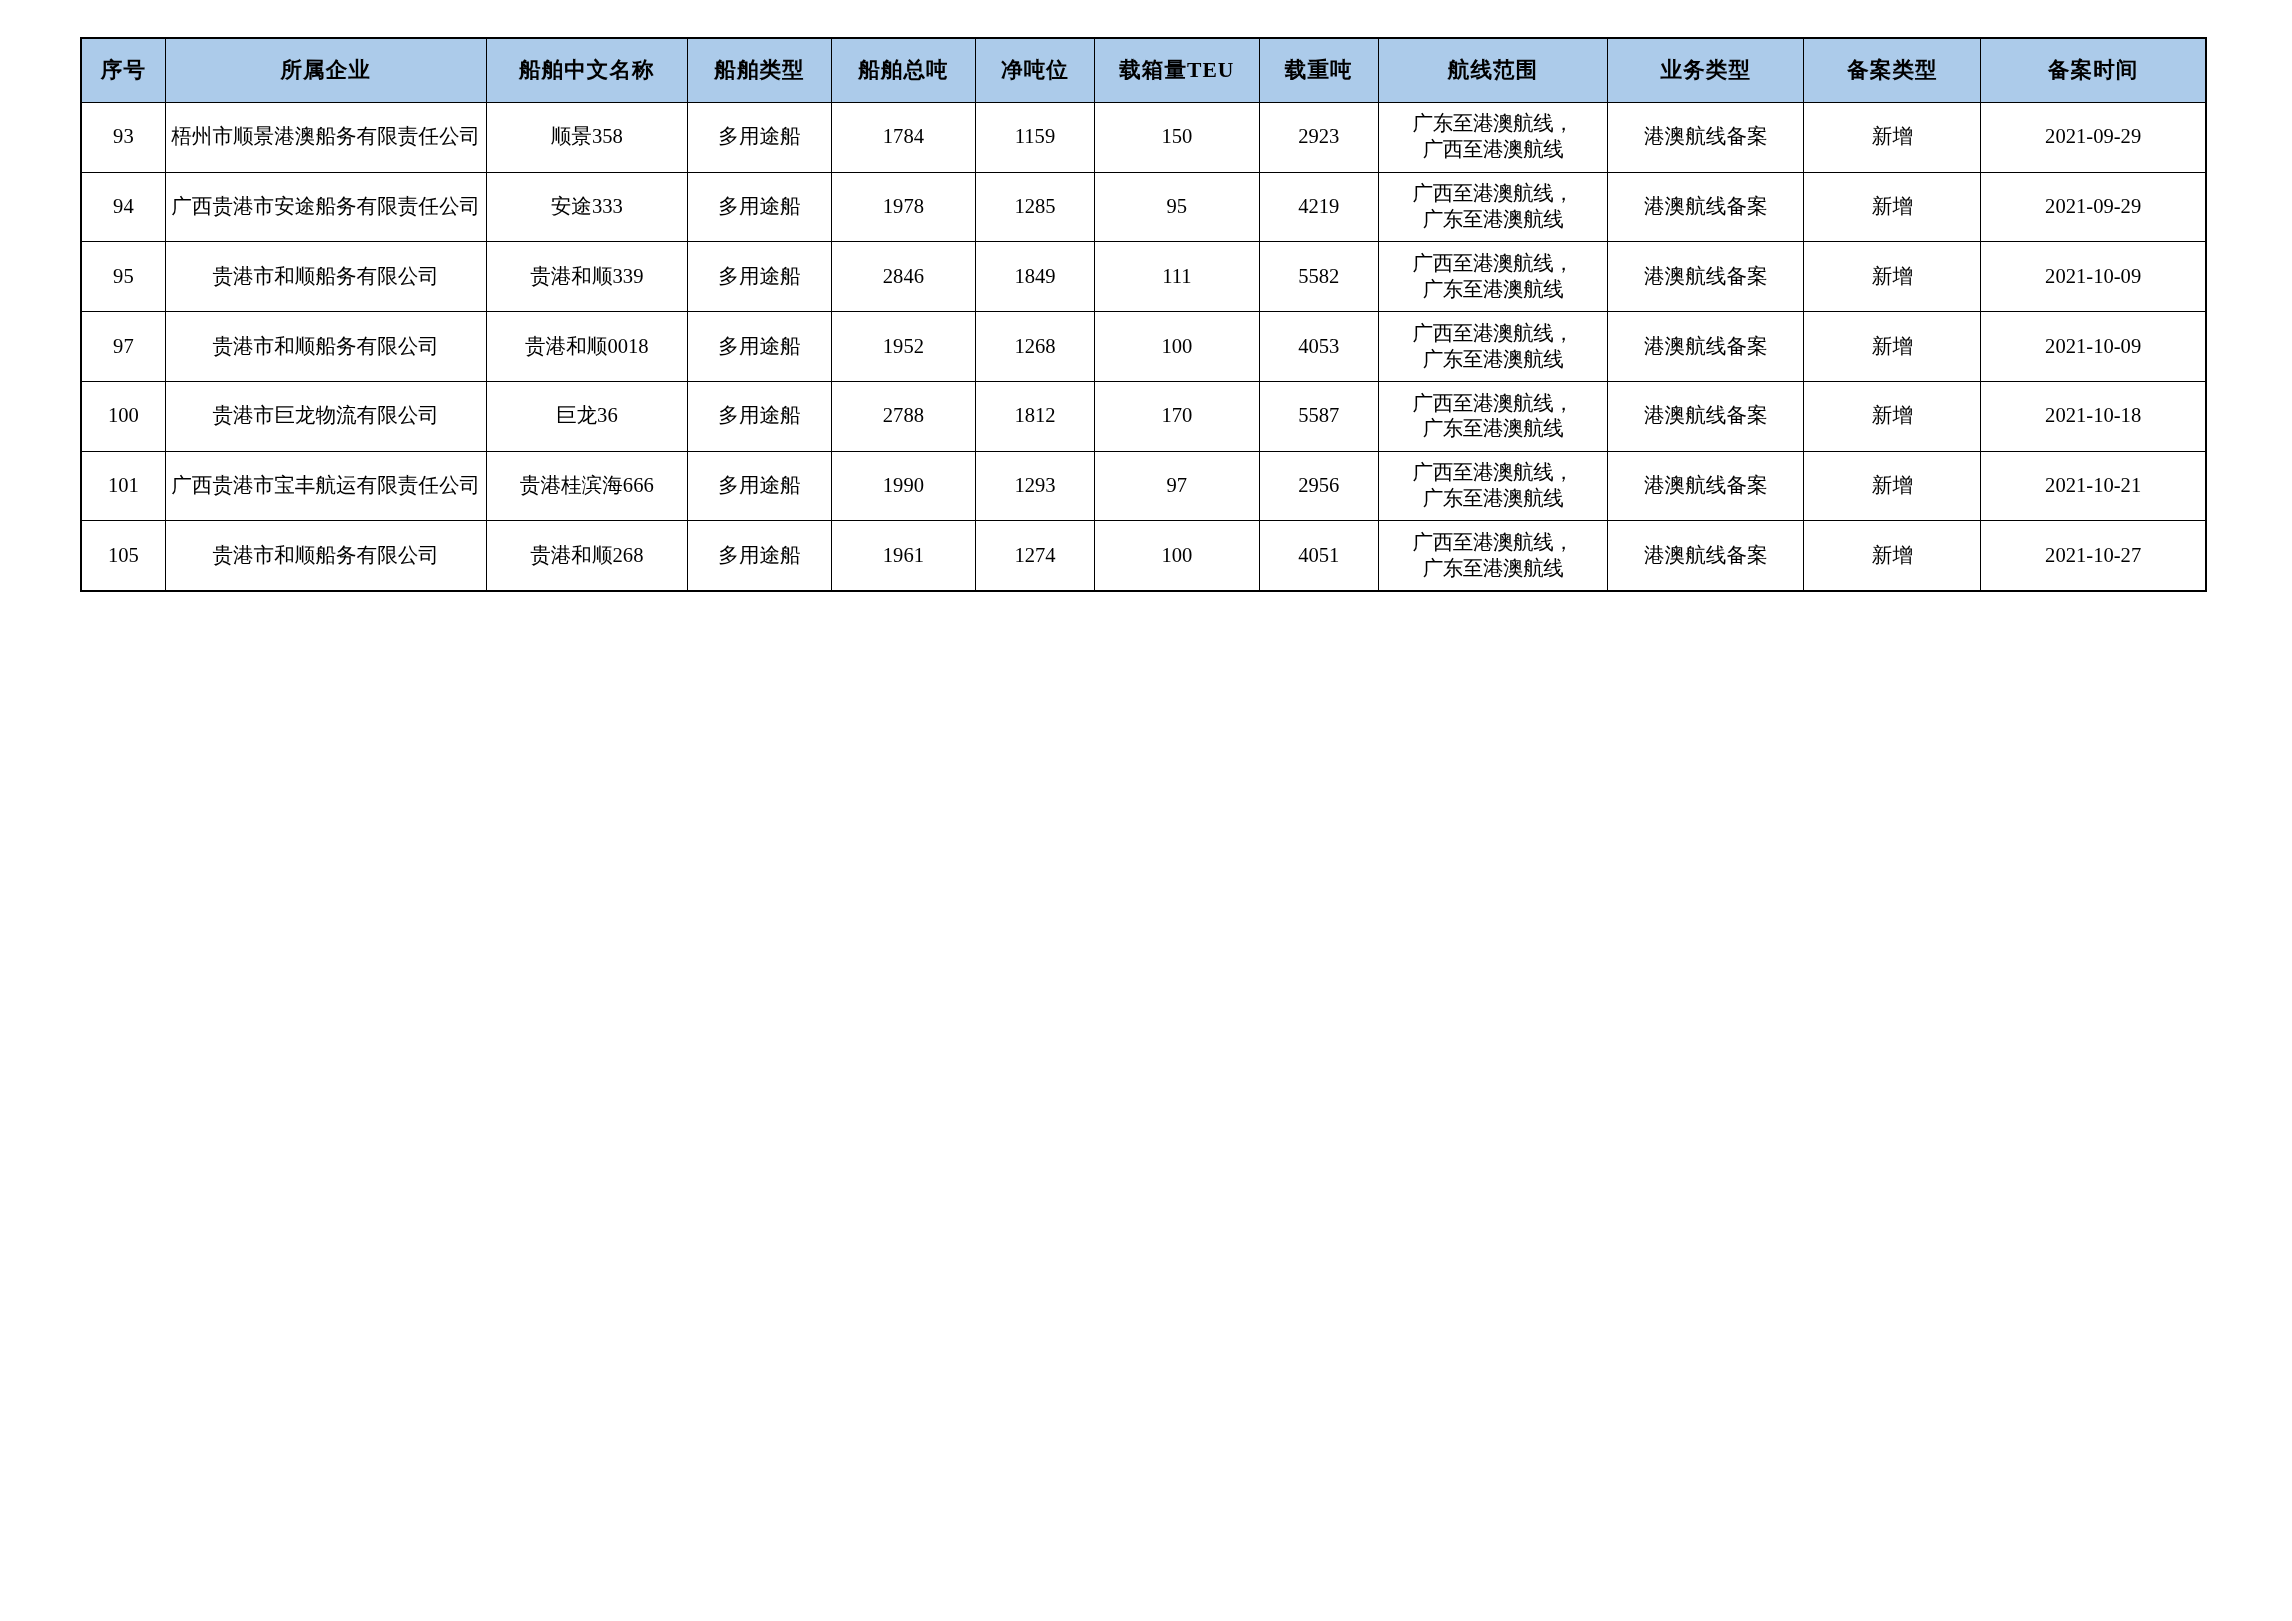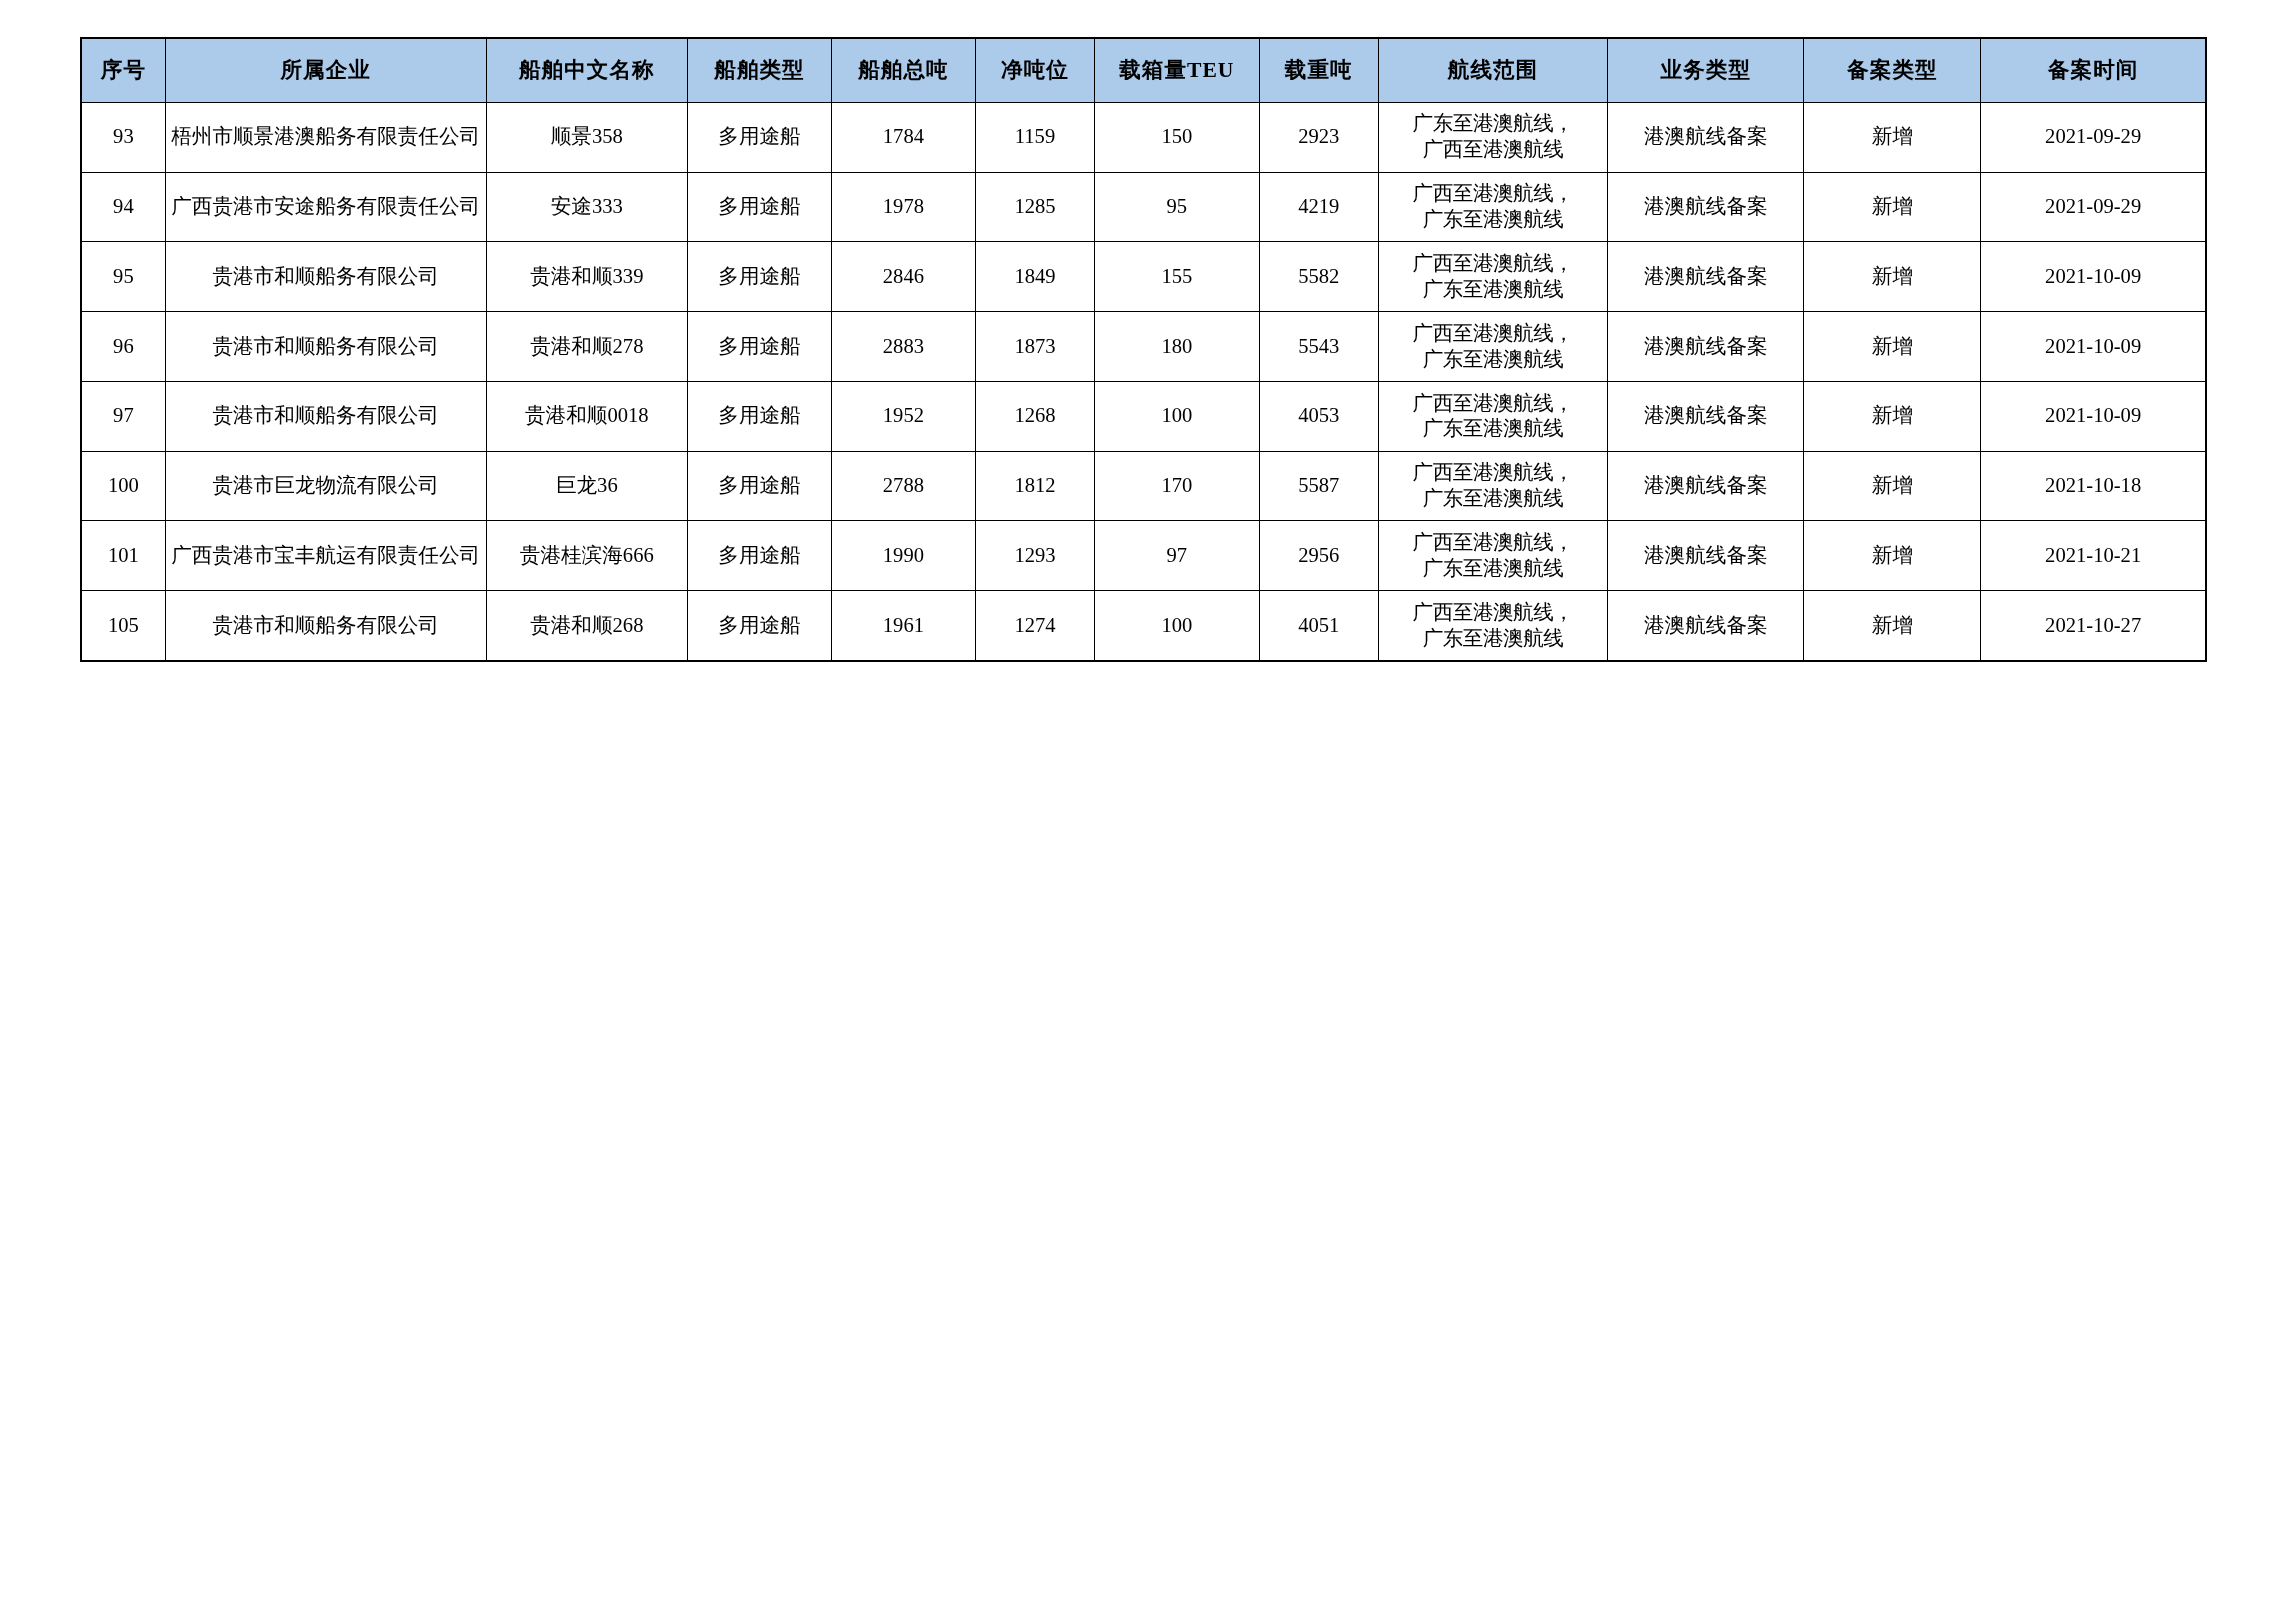--- a/index.html
+++ b/index.html
@@ -145,39 +145,22 @@
         <td>新增</td>
         <td class="date">2021-09-29</td>
       </tr>
       <tr>
         <td class="num">95</td>
         <td class="company">贵港市和顺船务有限公司</td>
         <td class="shipname">贵港和顺339</td>
         <td>多用途船</td>
         <td class="val">2846</td>
         <td class="val">1849</td>
-        <td class="val">155</td>
+        <td class="val">111</td>
         <td class="val">5582</td>
-        <td class="route">
-            <span class="line">广西至港澳航线，</span>
-            <span class="line">广东至港澳航线</span>
-          </td>
-        <td>港澳航线备案</td>
-        <td>新增</td>
-        <td class="date">2021-10-09</td>
-      </tr>
-      <tr>
-        <td class="num">96</td>
-        <td class="company">贵港市和顺船务有限公司</td>
-        <td class="shipname">贵港和顺278</td>
-        <td>多用途船</td>
-        <td class="val">2883</td>
-        <td class="val">1873</td>
-        <td class="val">180</td>
-        <td class="val">5543</td>
         <td class="route">
             <span class="line">广西至港澳航线，</span>
             <span class="line">广东至港澳航线</span>
           </td>
         <td>港澳航线备案</td>
         <td>新增</td>
         <td class="date">2021-10-09</td>
       </tr>
       <tr>
         <td class="num">97</td>

